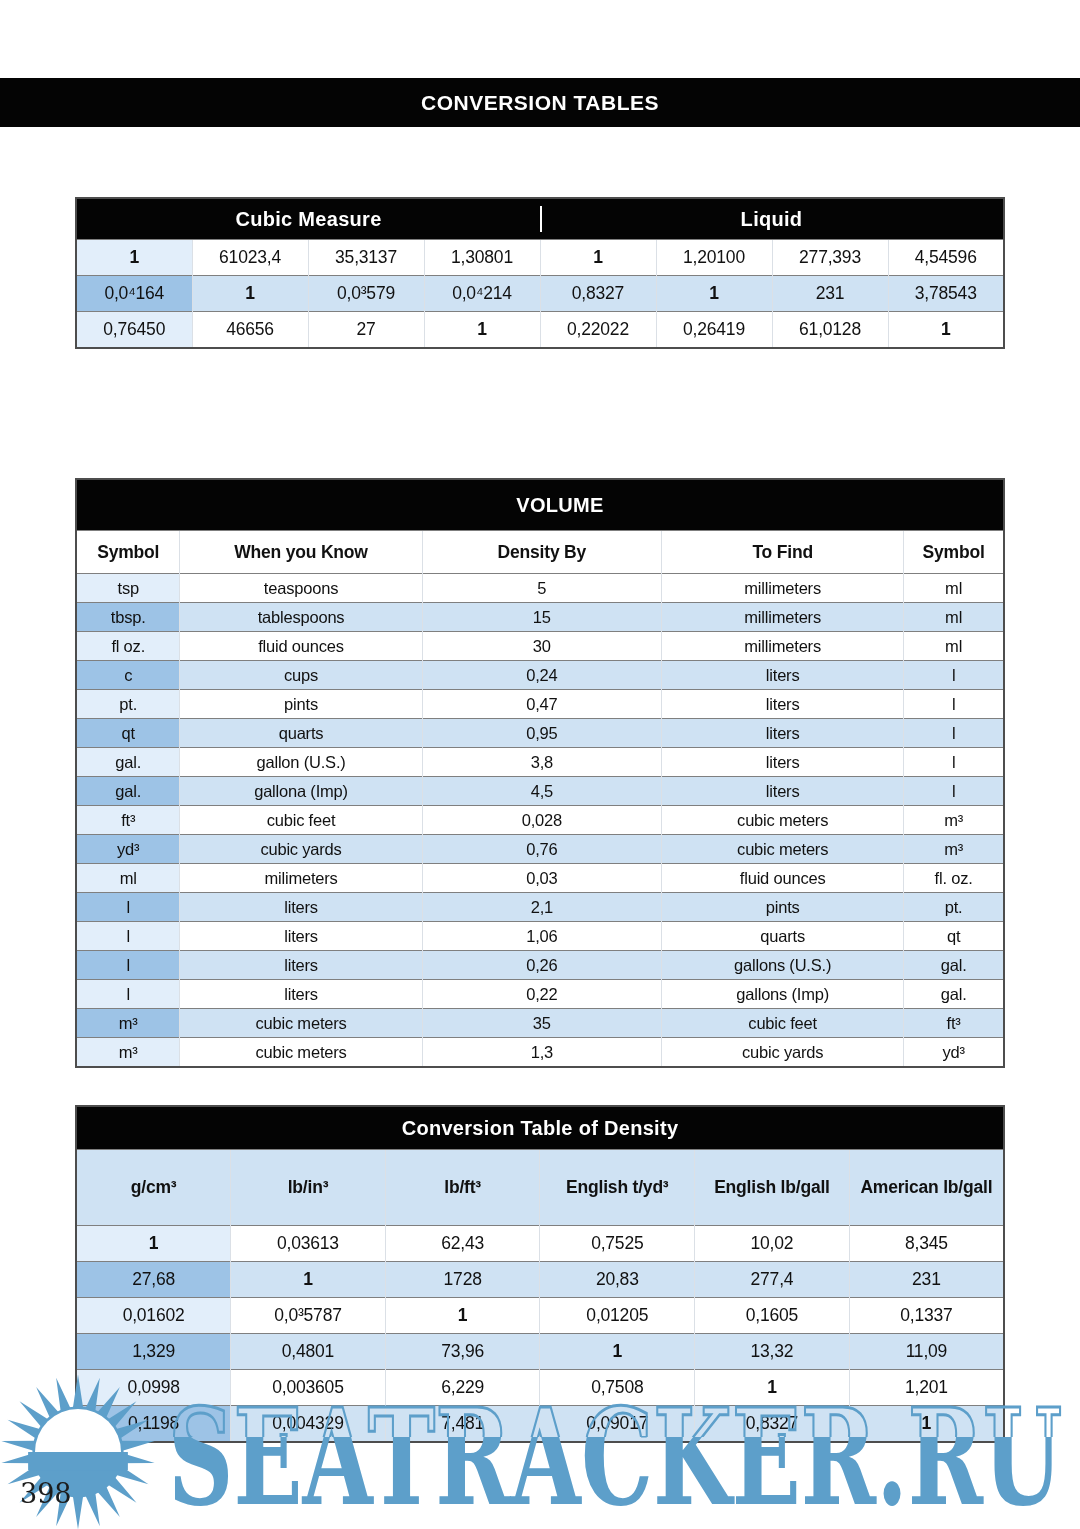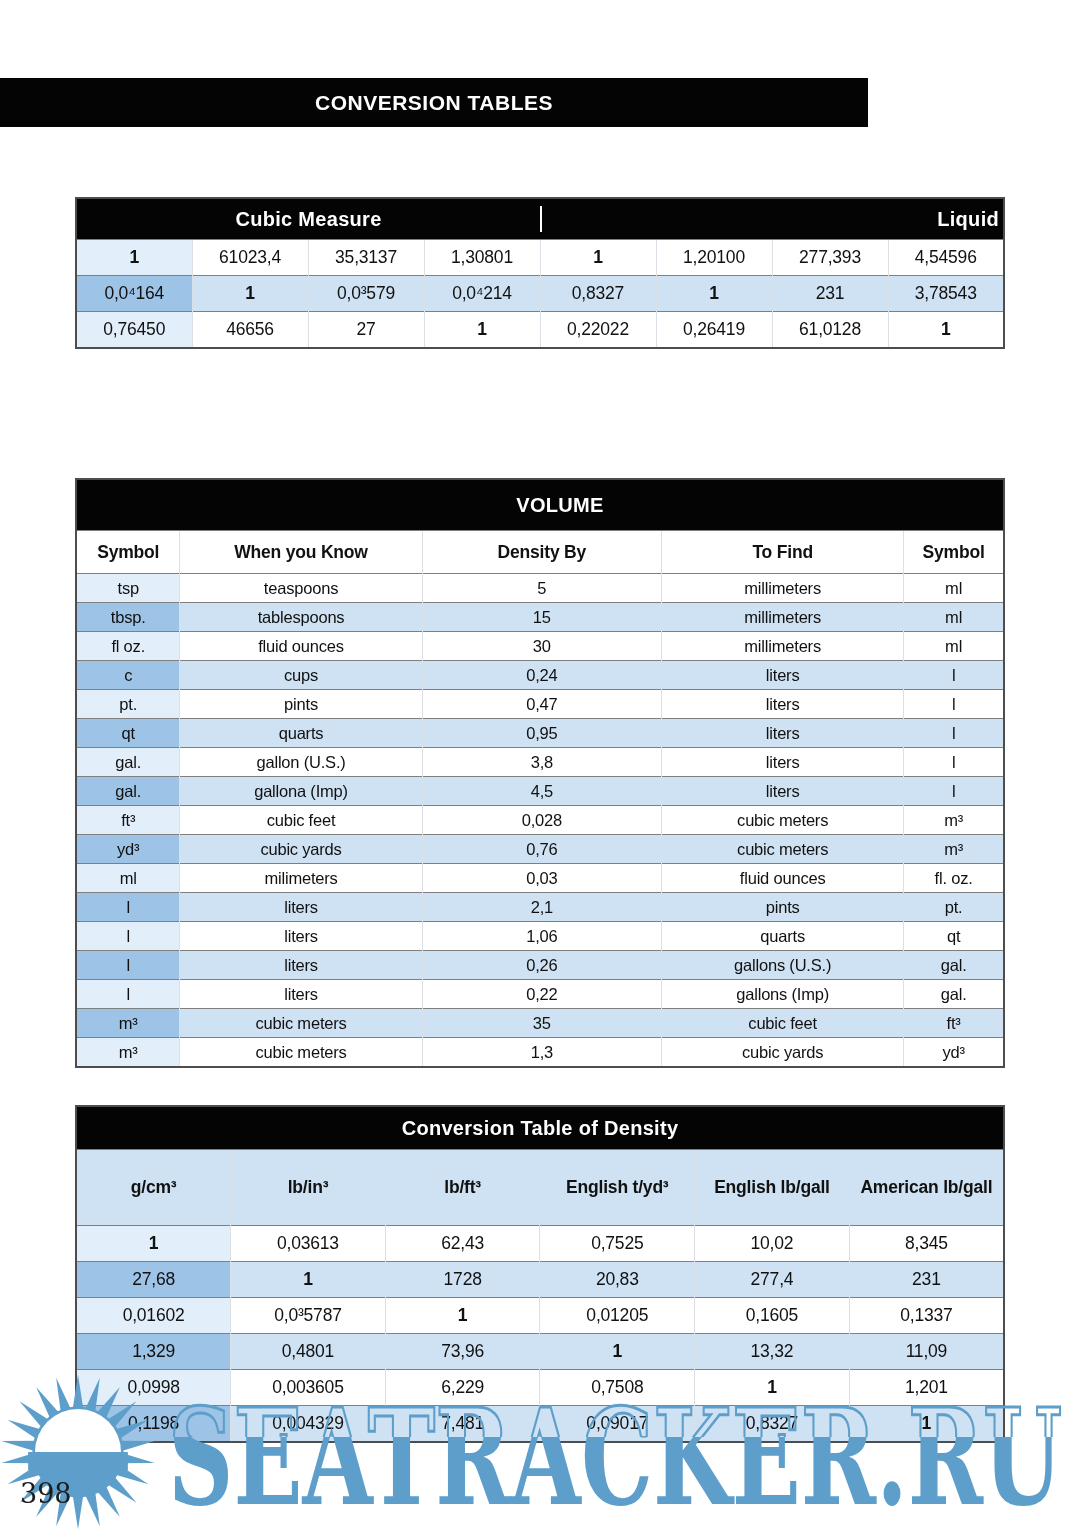--- a/index.html
+++ b/index.html
@@ -3,39 +3,39 @@
 <meta charset="utf-8">
 <style>
   html,body{margin:0;padding:0;}
   body{
     width:1080px;height:1529px;position:relative;background:#ffffff;
     font-family:"Liberation Sans","DejaVu Sans",sans-serif;color:#111;
     overflow:hidden;
   }
   
   .top-bar{
-    position:absolute;left:0;top:78px;width:868px;height:49px;background:#040404;
+    position:absolute;left:0;top:78px;width:1080px;height:49px;background:#040404;
     display:flex;align-items:center;justify-content:center;
     color:#fff;font-weight:bold;font-size:21px;letter-spacing:.5px;
   }
   
   .tbl{position:absolute;left:75px;border-collapse:collapse;table-layout:fixed;width:930px;
        border:2px solid #4d4d4d;}
   .tbl th,.tbl td{
     text-align:center;vertical-align:middle;padding:0 4px;
     border-top:1px solid #7f7f7f;border-left:1px solid rgba(90,115,140,.22);
     letter-spacing:-.2px;overflow:hidden;
   }
   .tbl th:first-child,.tbl td:first-child{border-left:none;}
   .black-row th{
     background:#040404;color:#ffffff;font-weight:bold;font-size:20px;
     border-left:none;border-top:none;letter-spacing:.3px;
   }
   .bar-40 th{height:40px;margin-left:19px;} .bar-42 th{height:42px;} .bar-50 th{height:50px;padding-left:44px;}
-  .black-row th.divided{position:relative;text-align:right;}
+  .black-row th.divided{position:relative;}
   .black-row th.divided::before{
     content:"";position:absolute;left:-1px;top:7px;bottom:7px;width:3px;background:#fff;
   }
   .cols-row th{background:#cfe2f3;font-weight:bold;font-size:17.5px;line-height:1.3;}
   .cols-row.white th{background:#ffffff;}
   .h-75 th{height:75px;} .h-42 th{height:42px;text-align:center;}
   .striped tbody tr{font-size:17.5px;}
   .striped tbody tr td{height:35px;}
   .striped.slim tbody tr td{height:28px;font-size:16.5px;}
   .striped tbody tr:nth-child(odd){background:#ffffff;}

